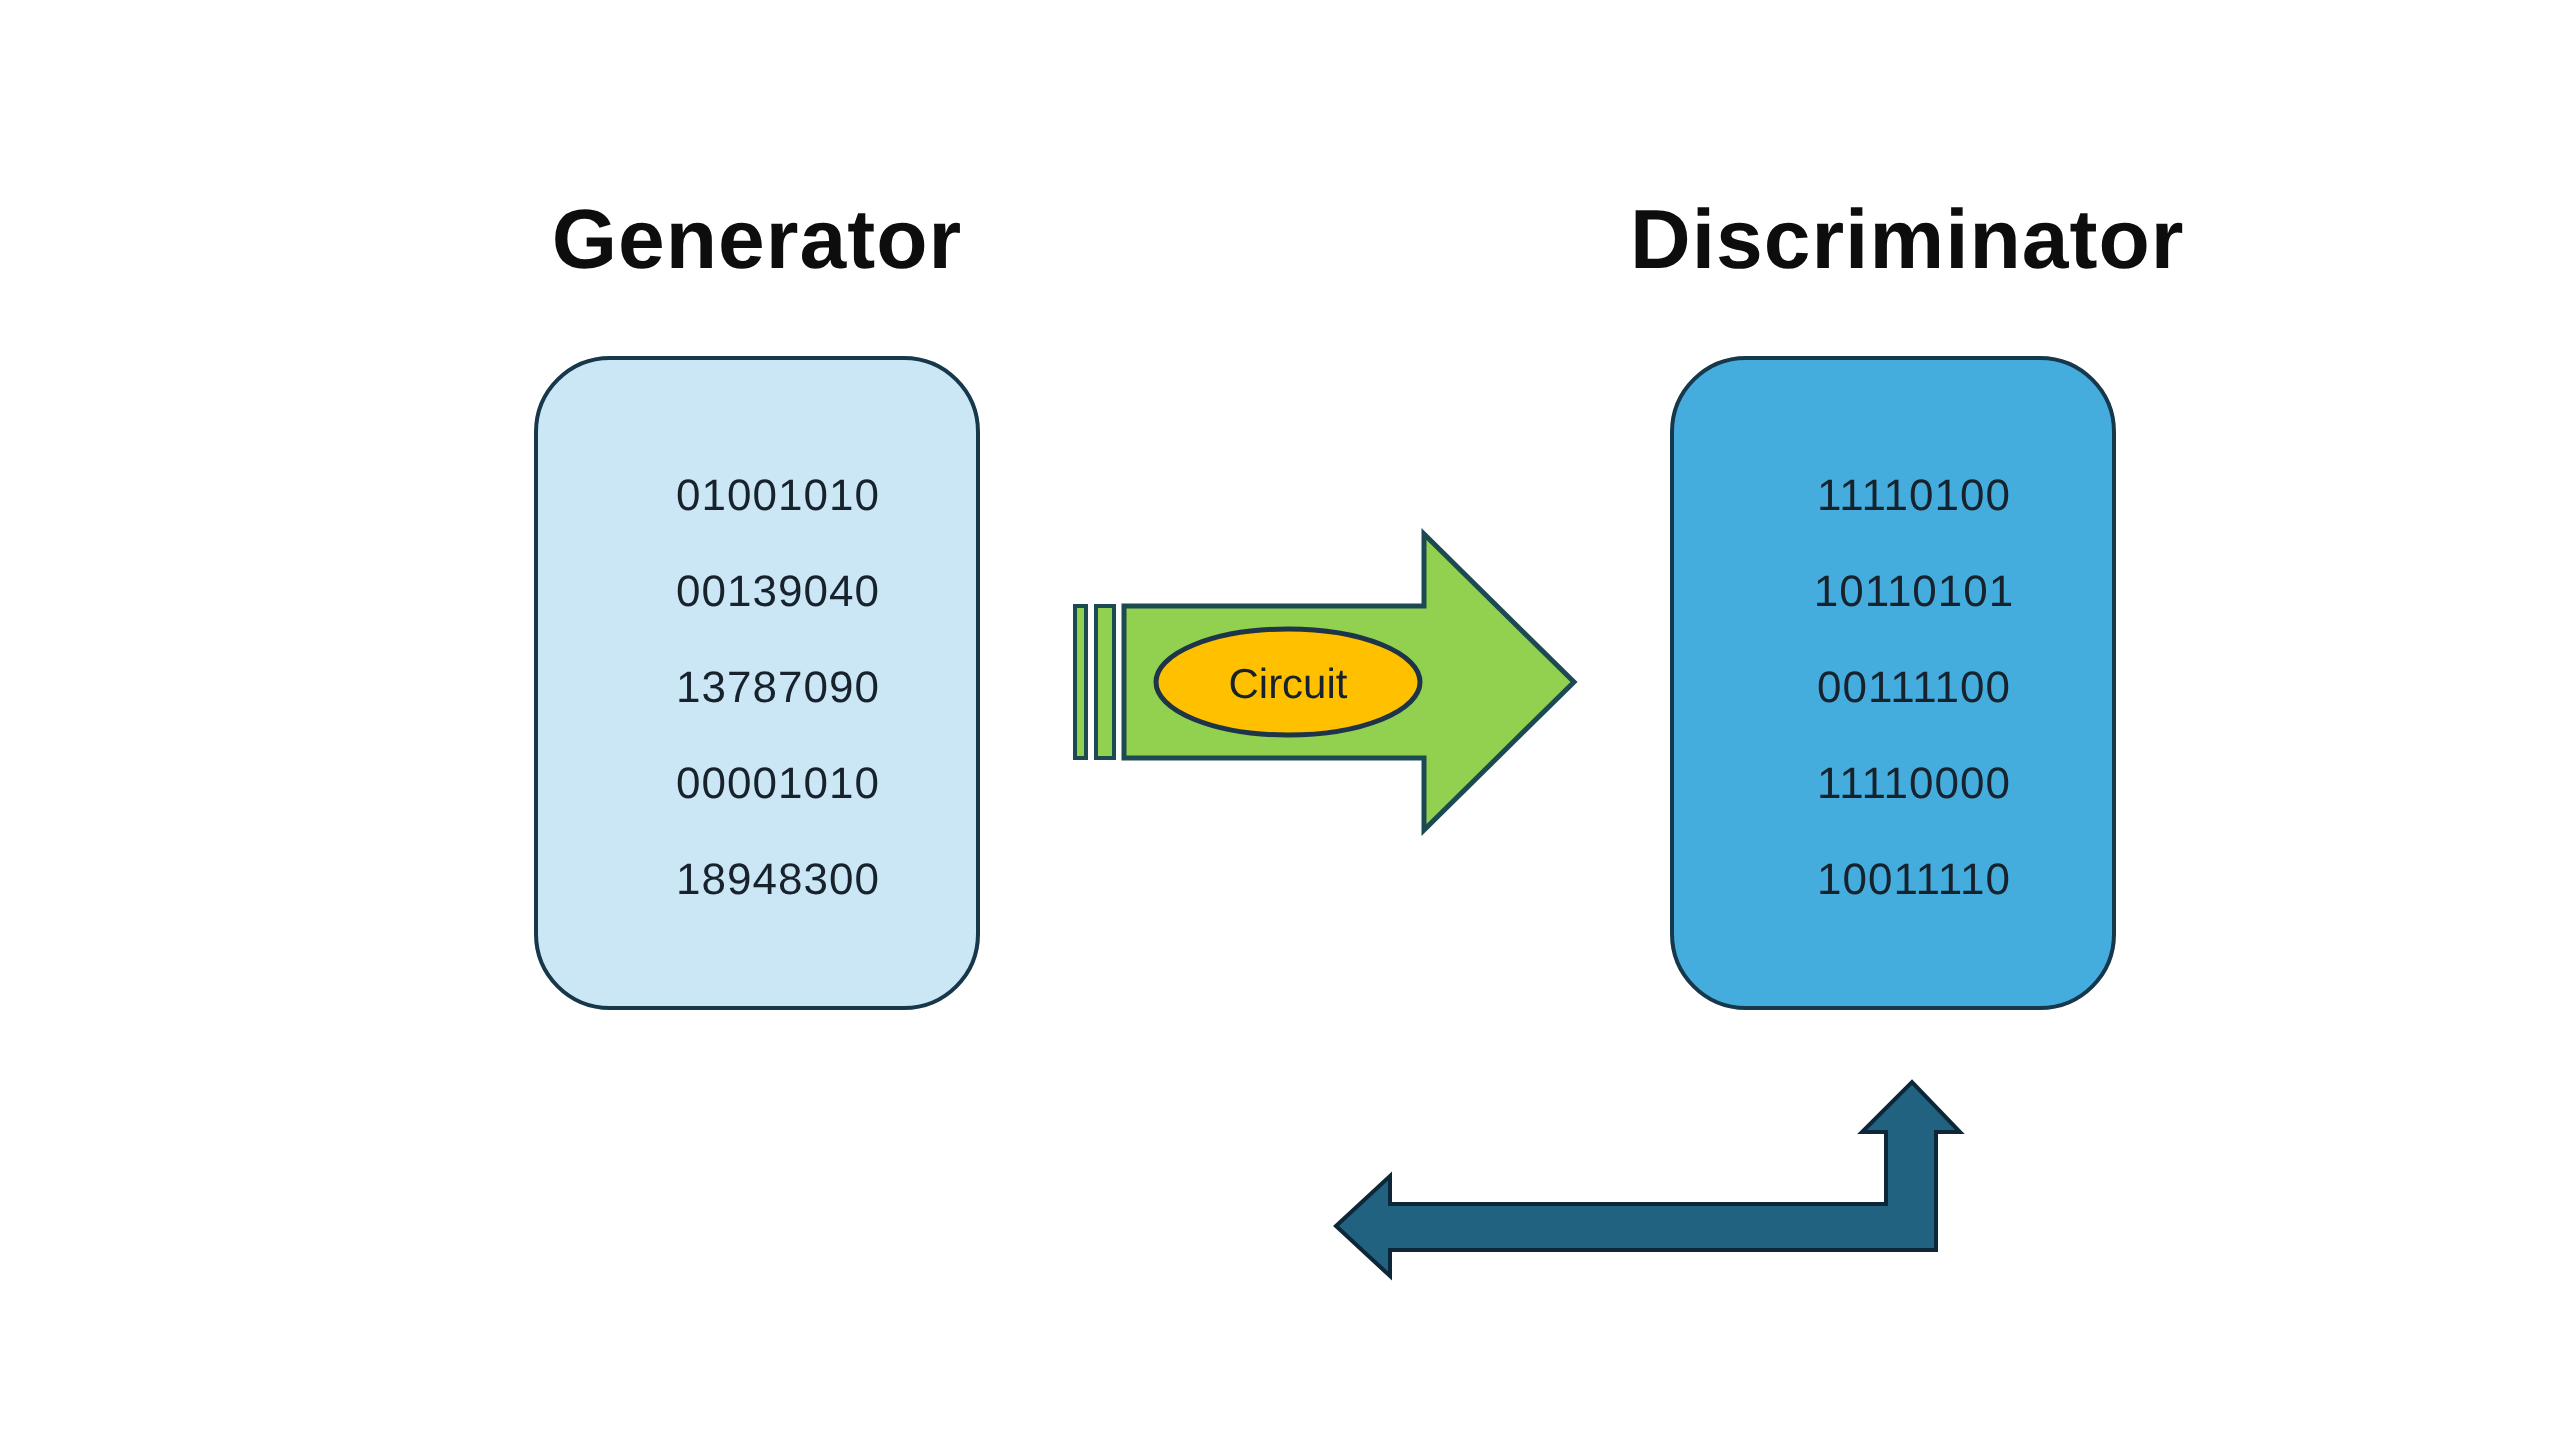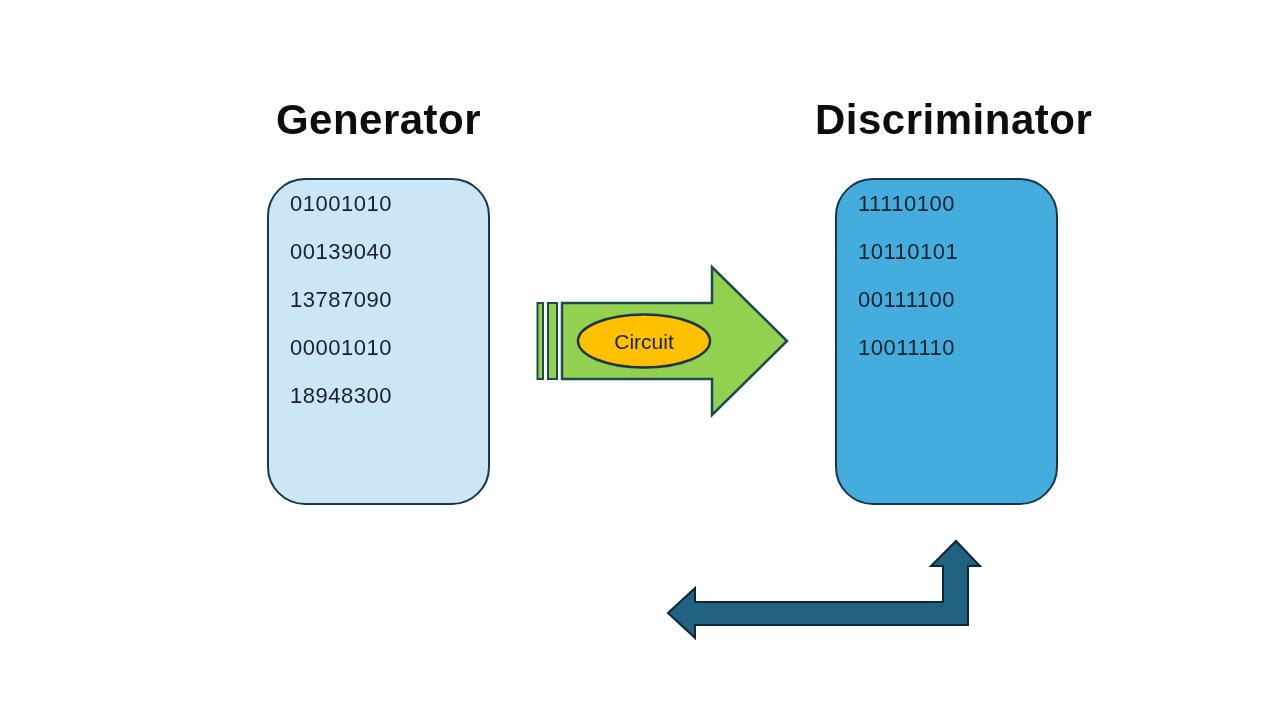--- a/index.html
+++ b/index.html
@@ -37,21 +37,22 @@
     box-sizing: border-box;
   }
   #generator-box  { left: 267px; background: #CBE6F5; }
   #discriminator-box { left: 835px; background: #45ADDE; text-decoration: underline; }
 
   .binary-list {
     position: absolute;
     inset: 0;
     display: flex;
     flex-direction: column;
-    align-items: flex-start;
+    align-items: center;
+    padding-top: 44px;
     box-sizing: border-box;
     margin-left: 21px;
   }
   .binary-row {
     height: 48px;
     display: flex;
     align-items: center;
     justify-content: center;
     font-size: 22px;
     color: #17222C;
@@ -95,20 +96,21 @@
       <div class="binary-row">00001010</div>
       <div class="binary-row">18948300</div>
     </div>
   </div>
 
   <div class="data-box" id="discriminator-box">
     <div class="binary-list">
       <div class="binary-row">11110100</div>
       <div class="binary-row">10110101</div>
       <div class="binary-row">00111100</div>
+      <div class="binary-row">11110000</div>
       <div class="binary-row">10011110</div>
     </div>
   </div>
 
   <svg id="circuit-arrow-svg" viewBox="528 258 268 166">
     <rect x="537.5" y="303" width="5.5" height="76" fill="#92D050" stroke="#1C4A52" stroke-width="2"></rect>
     <rect x="548" y="303" width="9" height="76" fill="#92D050" stroke="#1C4A52" stroke-width="2"></rect>
     <polygon points="562,303 712,303 712,267 787,341 712,415 712,379 562,379" fill="#92D050" stroke="#1C4A52" stroke-width="2.5" stroke-linejoin="miter"></polygon>
     <ellipse cx="644" cy="341" rx="66" ry="26.5" fill="#FFC000" stroke="#1E3448" stroke-width="2.5"></ellipse>
     <text class="circuit-label" x="644" y="349" text-anchor="middle">Circuit</text>

